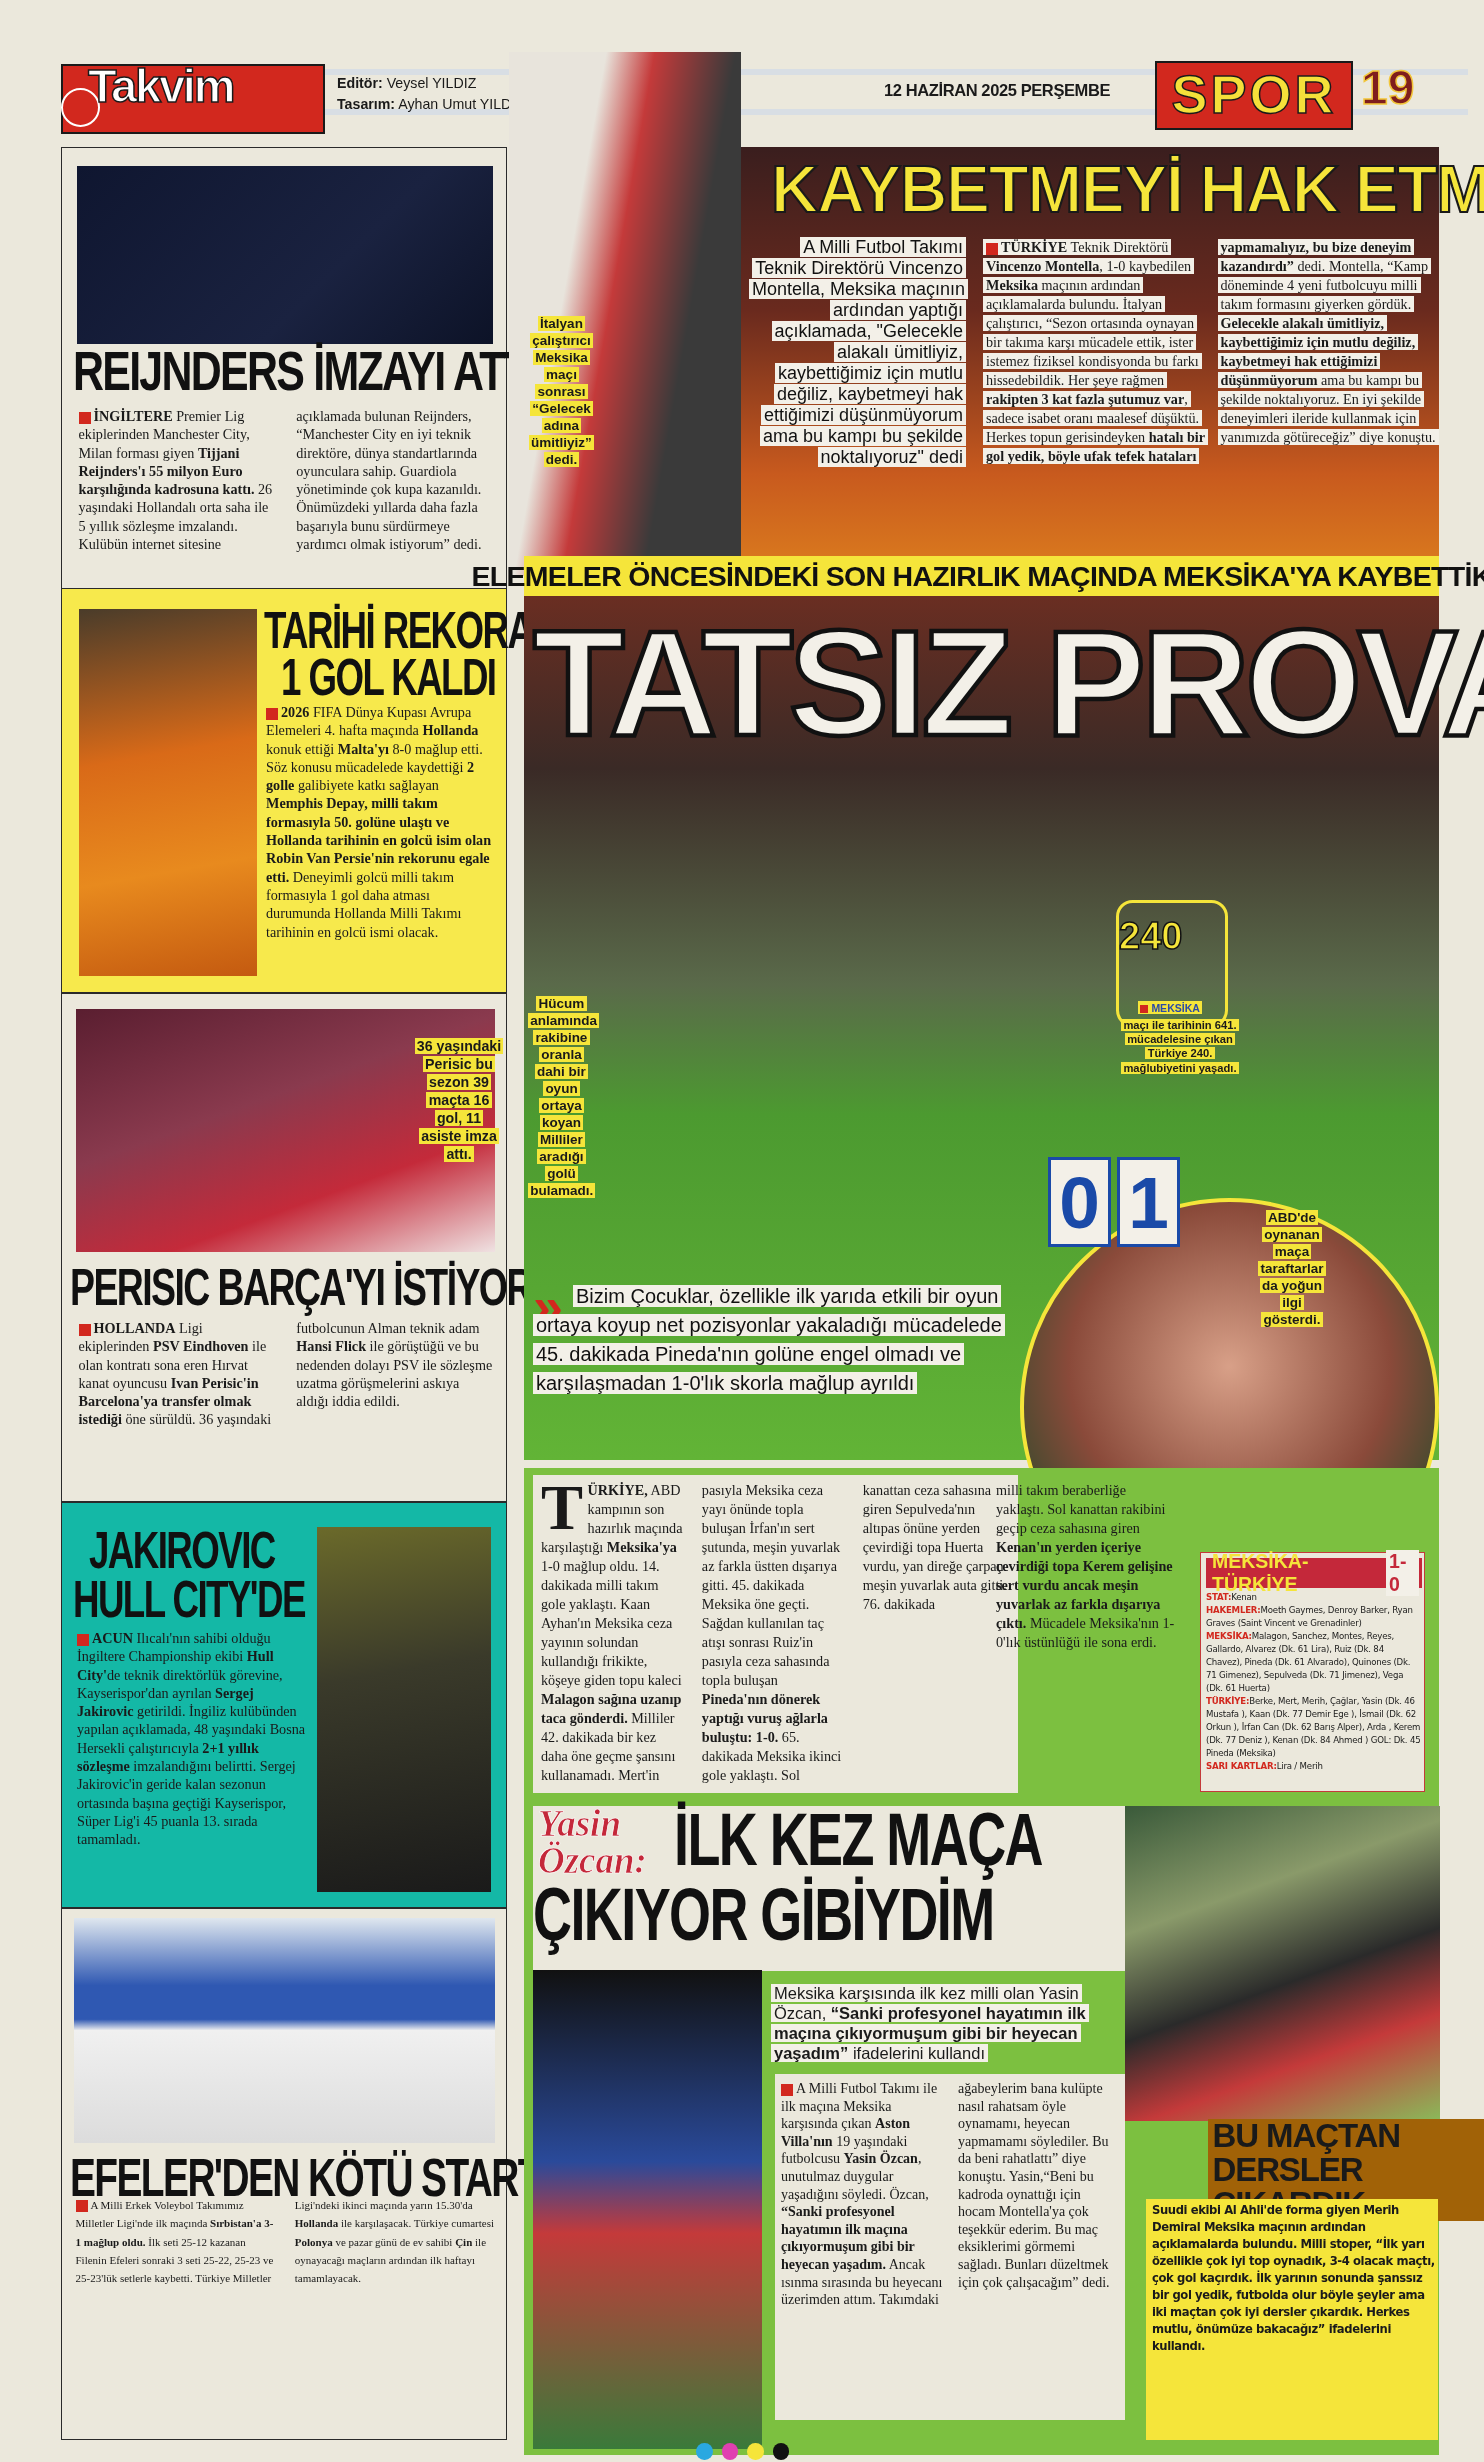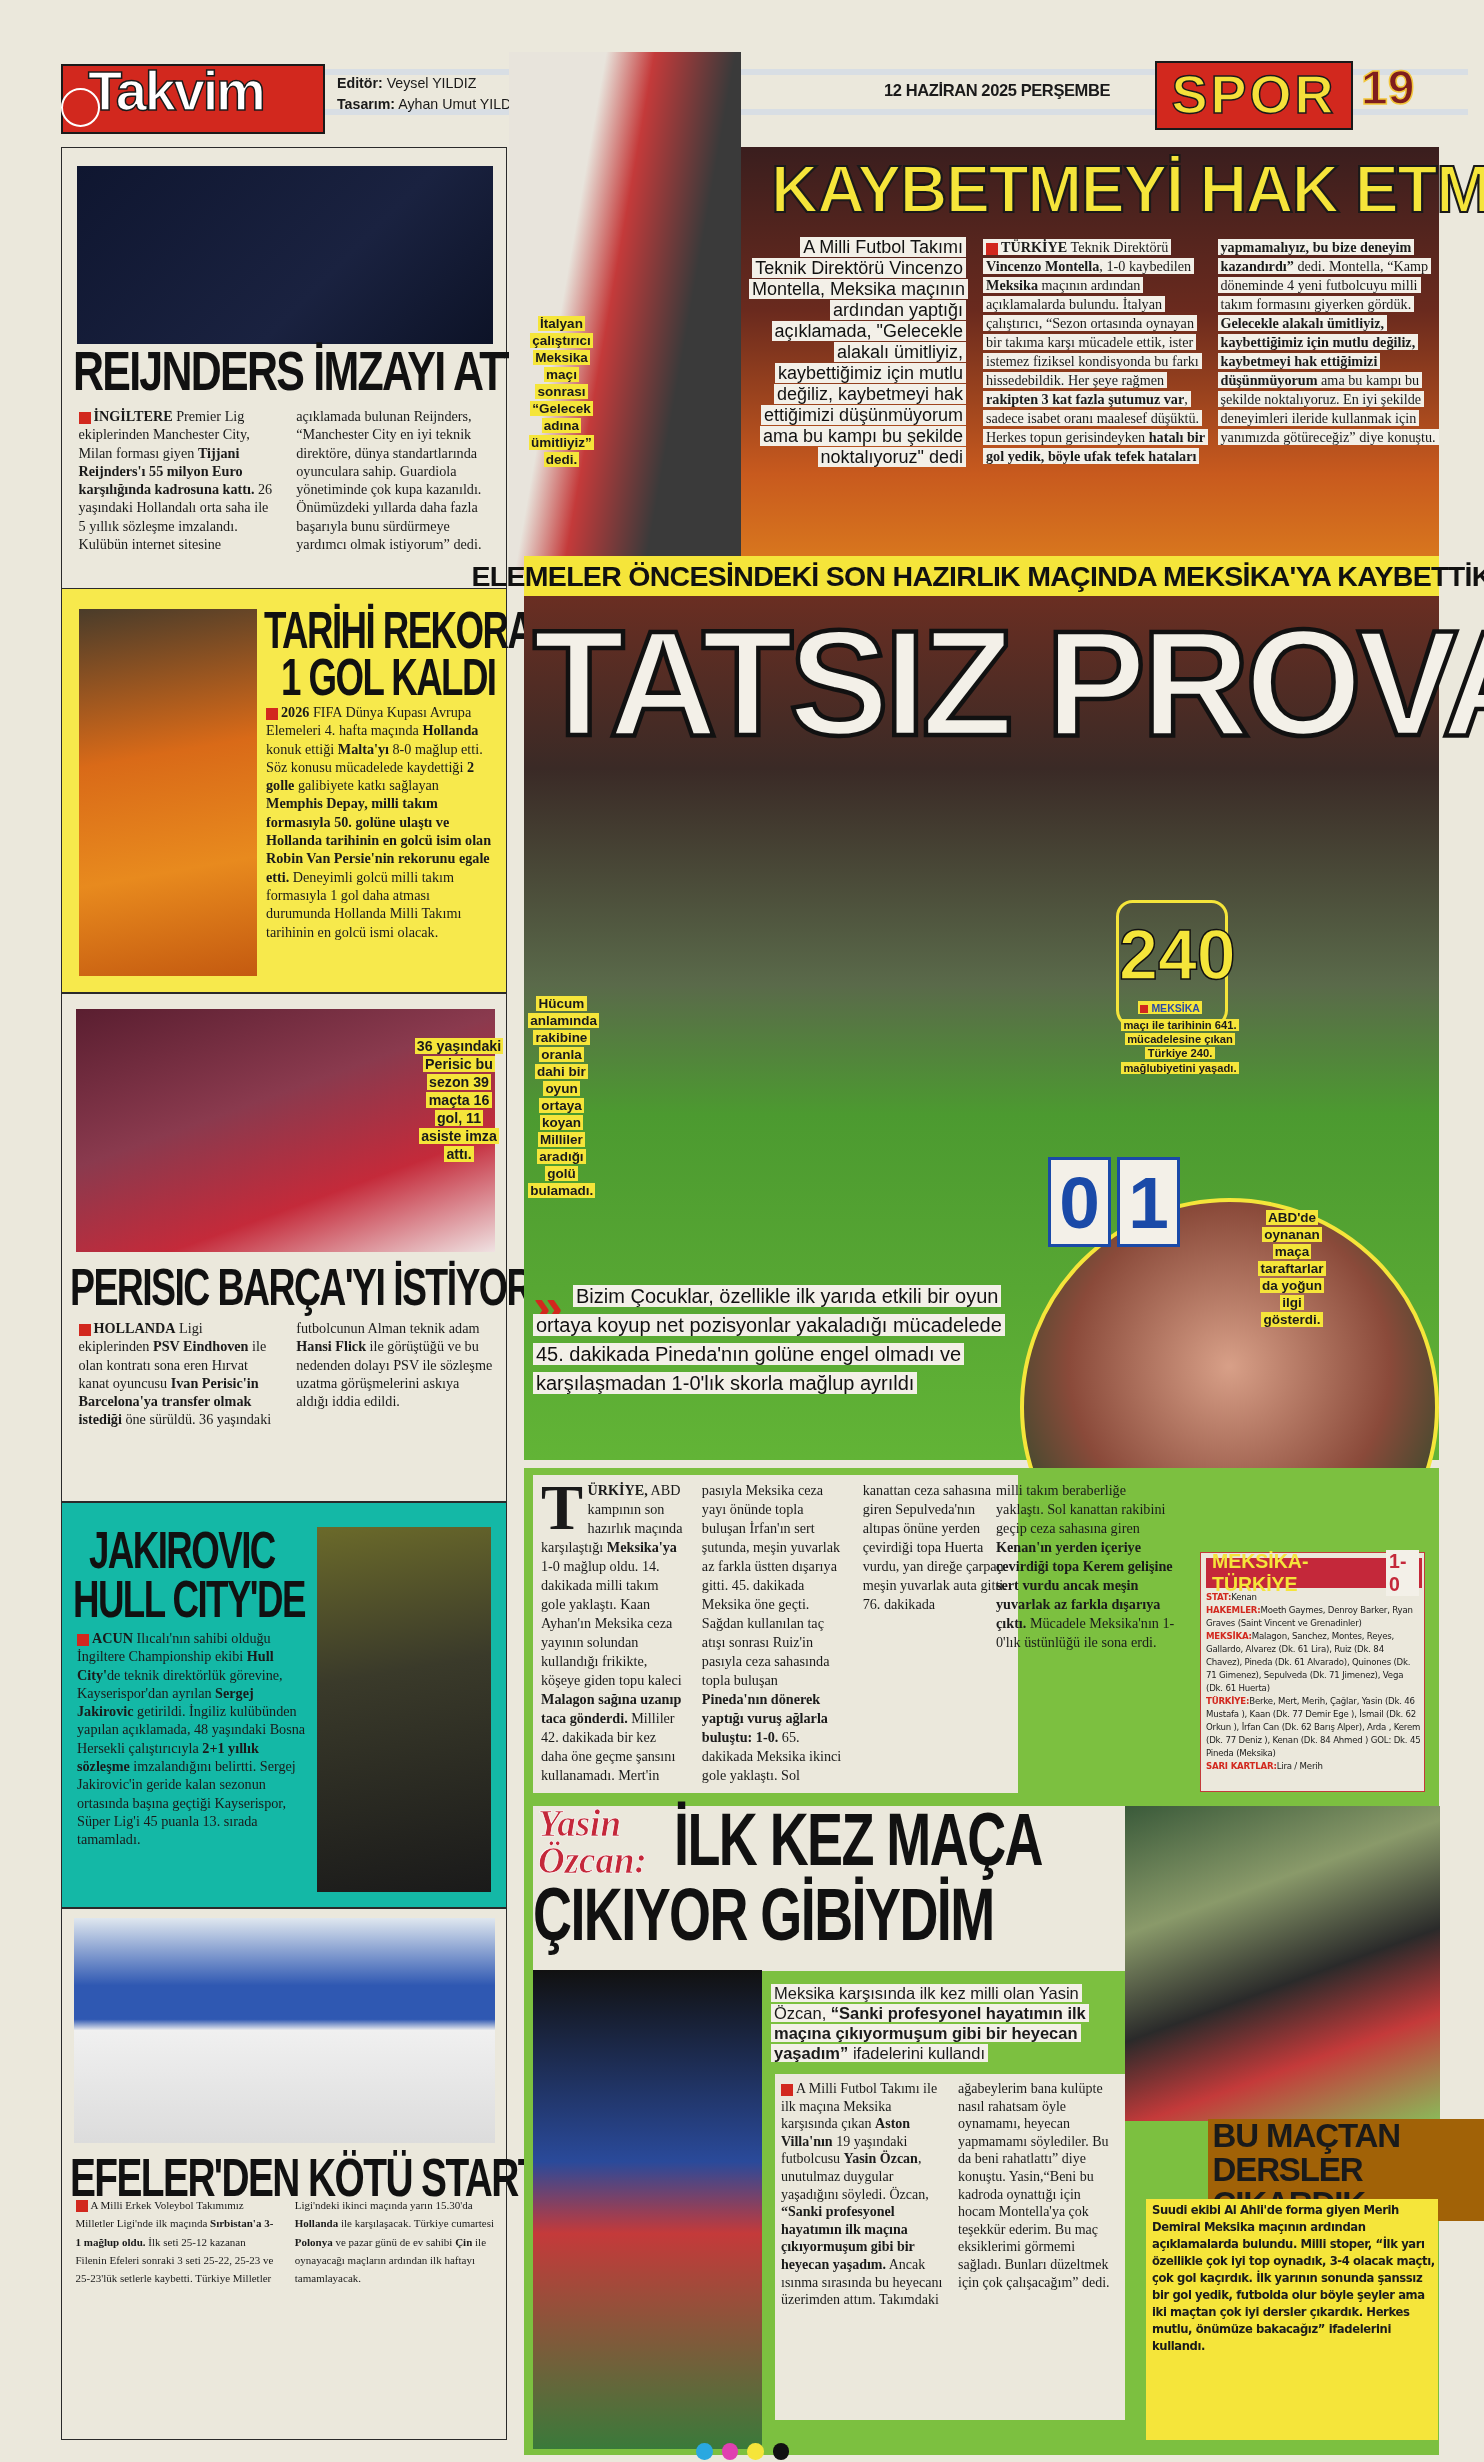--- a/index.html
+++ b/index.html
@@ -5,21 +5,21 @@
 *{box-sizing:border-box;margin:0;padding:0}
 html,body{width:1484px;height:2462px;background:#ebe8dc;overflow:hidden}
 body{position:relative;font-family:"Liberation Serif",serif;color:#1a1a1a}
 .abs{position:absolute}
 .serif{font-family:"Liberation Serif",serif}
 .bullet{display:inline-block;width:12px;height:12px;background:#d2281e;margin-right:3px;vertical-align:middle}
 .col2{column-count:2;column-gap:19.5px}
 
 #hdr-band{left:165px;top:63px;width:1303px;height:58px;background:linear-gradient(#ebe8dc 0 6px,#d8dee4 6px 12px,#ebe8dc 12px 46px,#d8dee4 46px 52px,#ebe8dc 52px)}
 #logo{left:61px;top:64px;width:264px;height:70px;background:#d2281e;border:2.2px solid #1a1a1a}
-#logo-text{left:88px;top:58px;font-family:"Liberation Sans",sans-serif;font-weight:bold;font-size:56px;color:#fff;letter-spacing:-2.2px;-webkit-text-stroke:1.5px #1a1a1a}
+#logo-text{left:88px;top:58px;font-family:"Liberation Sans",sans-serif;font-weight:bold;font-size:47px;color:#fff;letter-spacing:-2.2px;-webkit-text-stroke:1.5px #1a1a1a}
 #logo-flag{left:61px;top:88px;width:39px;height:39px;background:#d2281e;border-radius:50%;border:2.2px solid #fff}
 #editor{left:337px;top:73px;font-family:"Liberation Sans",sans-serif;font-size:14.2px;line-height:21px}
 #date{left:884px;top:81px;font-family:"Liberation Sans",sans-serif;font-weight:bold;font-size:16.5px;letter-spacing:-0.4px}
 #spor-box{left:1155px;top:61px;width:198px;height:69px;background:#d2281e;border:2.2px solid #1a1a1a;display:flex;align-items:flex-start;justify-content:center}
 #spor-text{font-family:"Liberation Sans",sans-serif;font-weight:bold;font-size:54px;color:#f5e03a;letter-spacing:3px;-webkit-text-stroke:1.5px #1a1a1a}
 #page-num{left:1361px;top:60px;font-family:"Liberation Sans",sans-serif;font-weight:bold;font-size:48px;color:#7f1d1d;-webkit-text-stroke:1.5px #f2c63a}
 
 .lbox{left:61px;width:446px;border:1.5px solid #2a2a2a}
 .photo{position:absolute;overflow:hidden}
 
@@ -51,21 +51,21 @@
 #kh-title{left:771px;top:151px;font-family:"Liberation Sans",sans-serif;font-weight:bold;font-size:66px;color:#f5e53a;-webkit-text-stroke:2.2px #1a1a1a;letter-spacing:-1.5px;white-space:nowrap}
 #kh-lead{left:749px;top:237px;width:217px;font-family:"Liberation Sans",sans-serif;font-size:18px;line-height:21px;text-align:right;color:#111}
 .whiteblob{background:#f3f0e8;padding:0 3px;box-decoration-break:clone;-webkit-box-decoration-break:clone}
 #kh-body{left:983px;top:238px;width:457px;font-size:14.2px;line-height:19px}
 #kh-caption{left:524px;top:315px;width:75px;text-align:center;font-family:"Liberation Sans",sans-serif;font-weight:bold;font-size:13.5px;line-height:17px}
 #sub-banner{left:524px;top:556px;width:915px;height:40px;background:#f5e53a;display:flex;align-items:center;justify-content:center}
 #sub-banner-text{font-family:"Liberation Sans",sans-serif;font-weight:bold;font-size:28.5px;letter-spacing:-0.7px;color:#111;white-space:nowrap}
 #match-photo{left:524px;top:596px;width:915px;height:864px;background:linear-gradient(180deg,#6a2e22 0%,#3a2a26 20%,#5a6a4a 45%,#4c9a30 60%,#62b436 100%)}
 #tp-title{left:533px;top:608px;font-family:"Liberation Sans",sans-serif;font-weight:bold;font-size:150px;color:#f3f0e8;-webkit-text-stroke:4.5px #111;letter-spacing:-4.5px;white-space:nowrap;line-height:1}
 #stat240{left:1116px;top:900px;width:112px;height:127px;border:3.7px solid #f5e53a;border-radius:16.5px}
-#stat240-num{left:1119px;top:915px;font-family:"Liberation Sans",sans-serif;font-weight:bold;font-size:70px;color:#f5e53a;-webkit-text-stroke:1.5px #111}
+#stat240-num{left:1119px;top:915px;font-family:"Liberation Sans",sans-serif;font-weight:bold;font-size:38px;color:#f5e53a;-webkit-text-stroke:1.5px #111}
 #stat240-label{left:1138px;top:1001px;background:#f5e53a;font-family:"Liberation Sans",sans-serif;font-weight:bold;font-size:10.5px;color:#2a4aa8;padding:0.7px 2.2px}
 #stat240-text{left:1120px;top:1018px;width:120px;font-family:"Liberation Sans",sans-serif;font-weight:bold;font-size:11.2px;line-height:14.2px;text-align:center}
 #attack-cap{left:528px;top:995px;width:67px;font-family:"Liberation Sans",sans-serif;font-weight:bold;font-size:13.5px;line-height:17px;text-align:center}
 #score{left:1048px;top:1157px;display:flex;gap:6px}
 .score-digit{width:63px;height:90px;background:#f3f0e8;border:3.7px solid #1a4aa8;display:flex;align-items:center;justify-content:center;font-family:"Liberation Sans",sans-serif;font-weight:bold;font-size:73px;color:#1a4aa8}
 #fans-photo{left:1020px;top:1198px;width:419px;height:419px;border-radius:50%;background:radial-gradient(circle at 50% 40%,#d8a088,#8a4a3a 50%,#2a4a2a 80%);border:4.5px solid #f5e53a}
 #fans-cap{left:1251px;top:1209px;width:82px;font-family:"Liberation Sans",sans-serif;font-weight:bold;font-size:13.5px;line-height:17px;text-align:center}
 #quote{left:533px;top:1282px;width:487px;font-family:"Liberation Sans",sans-serif;font-size:20px;line-height:29px;color:#111}
 #quote-mark{left:533px;top:1282px;font-family:"Liberation Sans",sans-serif;font-weight:bold;font-size:54px;color:#d2281e;line-height:0.9}
 #article{left:524px;top:1468px;width:915px;height:336px;background:#7cc040}

